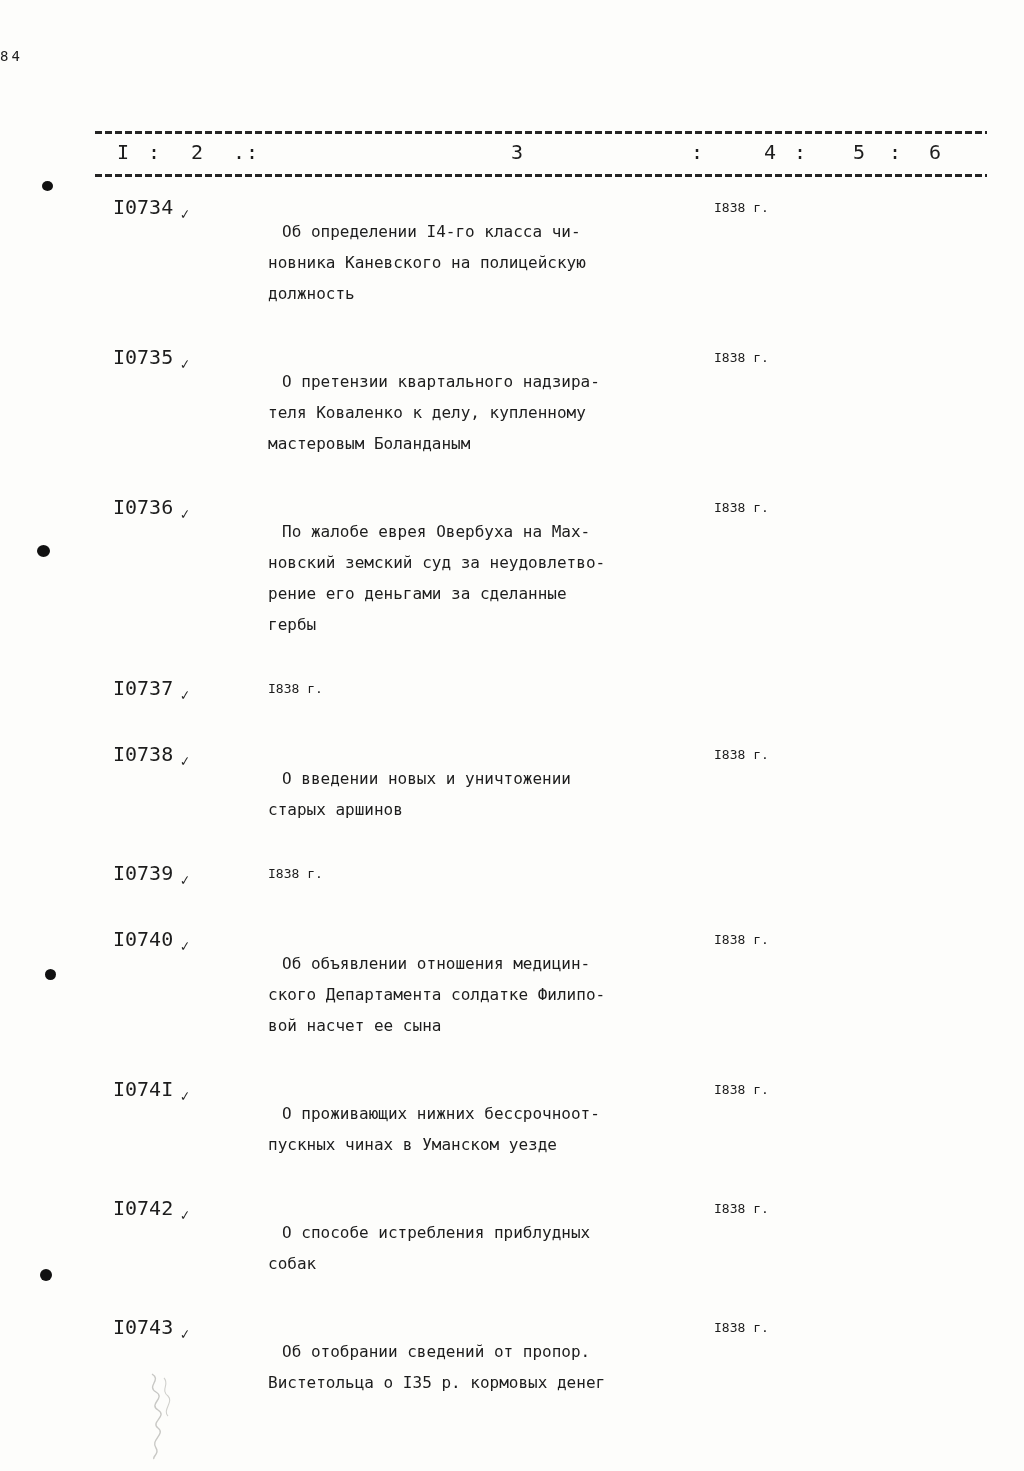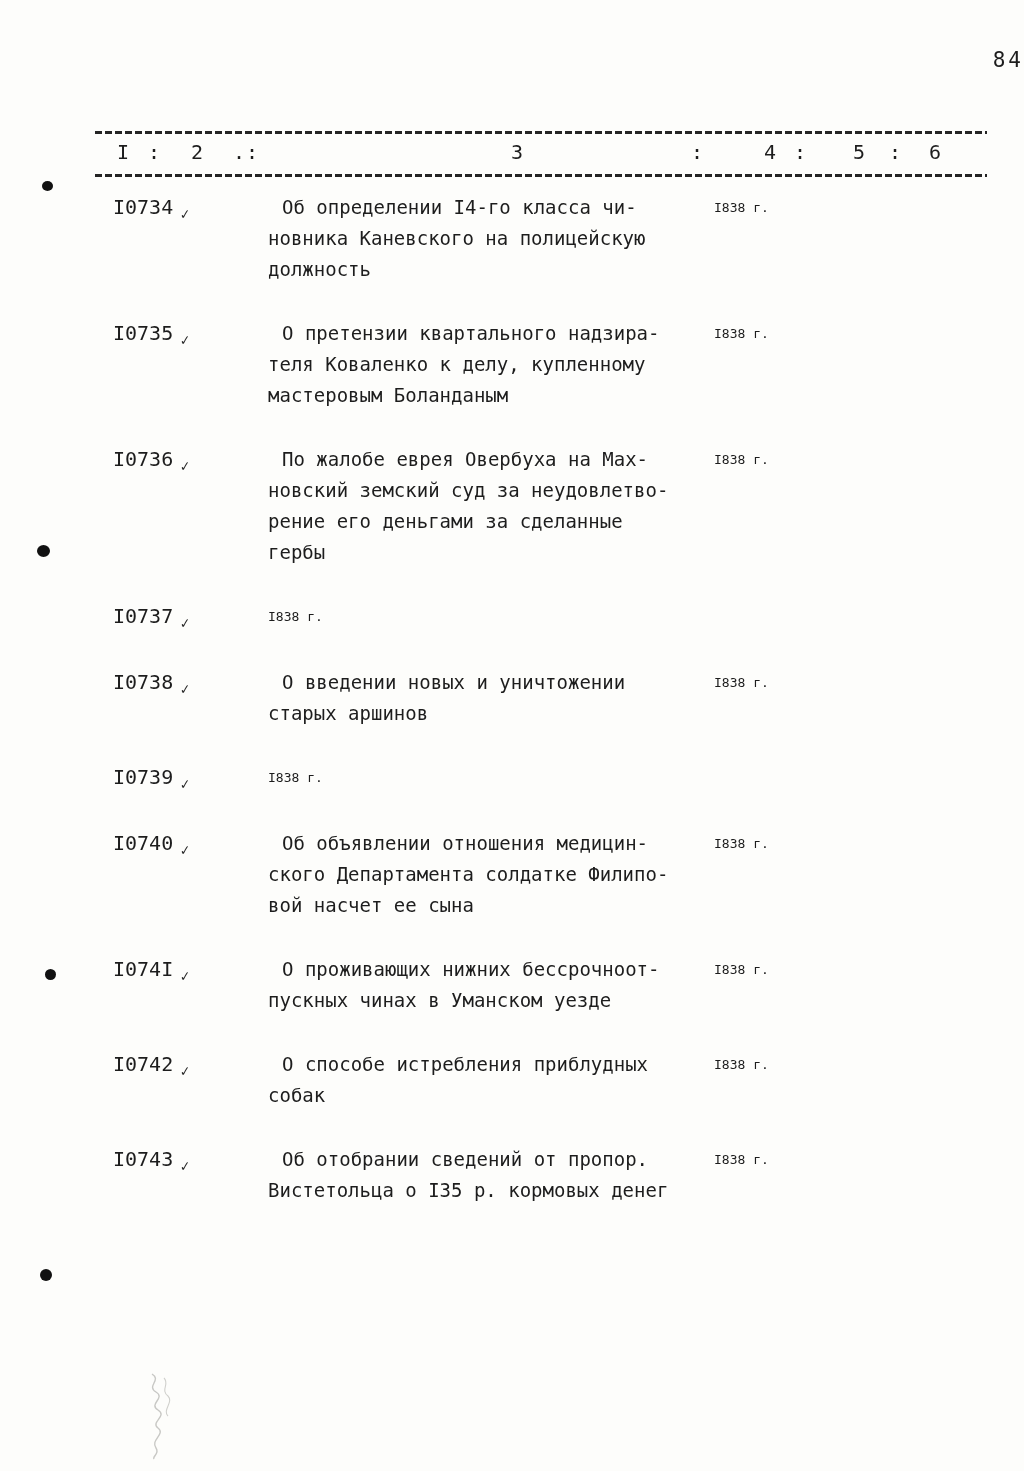--- a/index.html
+++ b/index.html
@@ -7,21 +7,21 @@
     position:relative;
     width:1024px;height:1471px;
     margin:0 auto;
     background:#fdfdfb;
     font-family:"DejaVu Sans Mono","Liberation Mono",monospace;
     color:#1d1d1d;
     overflow:hidden;
   }
   .page-number{
     position:absolute;top:48px;left:0;right:0;
-    text-align:right;font-size:21px;letter-spacing:3px;
+    text-align:left;font-size:14px;letter-spacing:3px;
   }
   
   .table-header{
     position:absolute;top:131px;left:95px;width:892px;height:46px;
   }
   .dash{
     position:absolute;left:0;right:0;height:3px;
     background:repeating-linear-gradient(90deg,#242424 0 7px,transparent 7px 10px);
   }
   .dash.top{top:0;}
@@ -42,22 +42,22 @@
   .num-cell{
     width:155px;flex:0 0 155px;font-size:20px;line-height:31px;
     white-space:nowrap;
   }
   .check{
     display:inline-block;margin-left:7px;font-size:15px;
     transform:rotate(-6deg) translateY(5px);color:#2a2a2a;
   }
   .desc{
     width:446px;flex:0 0 446px;
-    font-size:19px;line-height:31px;
-    white-space:pre-line;text-indent:14px;
+    font-size:16px;line-height:31px;
+    white-space:pre-line;text-indent:14px;margin-top:24px;
   }
   .year{
     font-size:13px;line-height:31px;white-space:nowrap;
   }
   
   .ink-dot{
     position:absolute;background:#111;border-radius:50%;
   }
   .dot-1{left:42px;top:181px;width:11px;height:10px;}
   .dot-2{left:37px;top:545px;width:13px;height:12px;}

